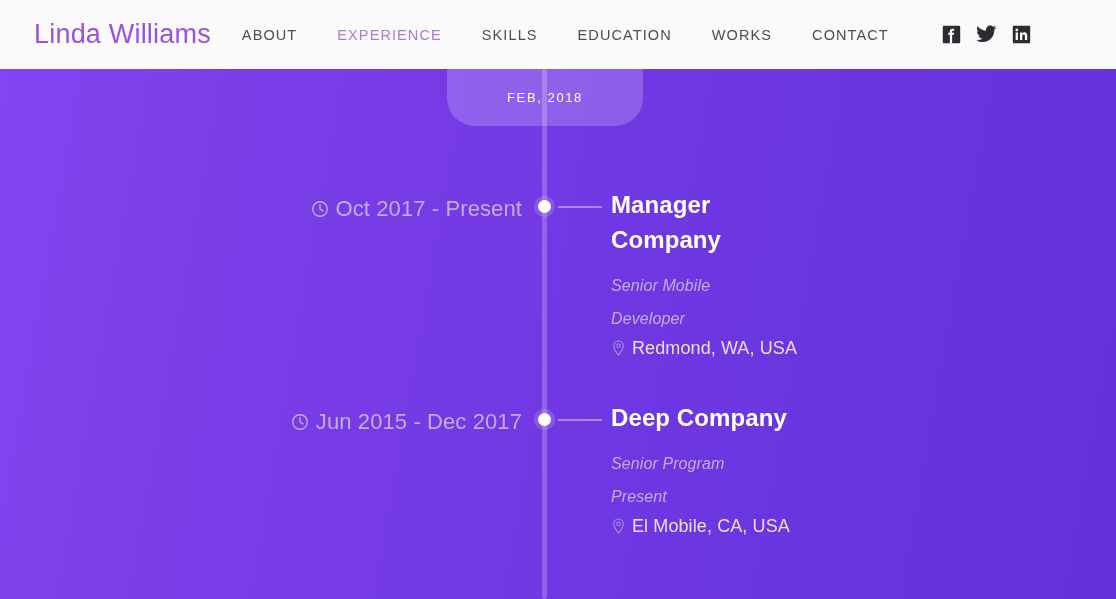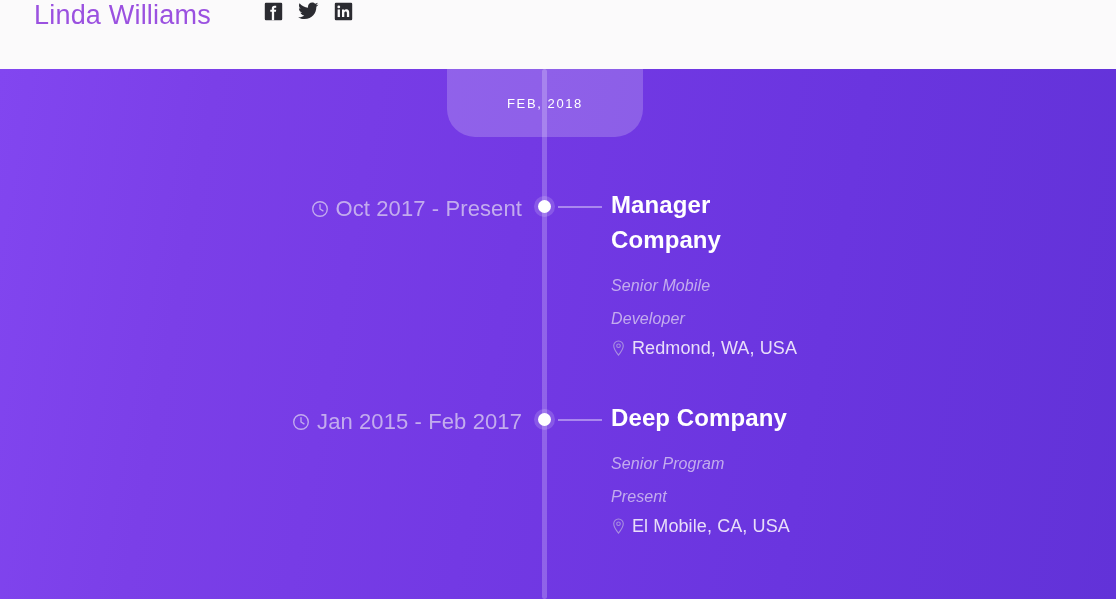--- a/index.html
+++ b/index.html
@@ -24,21 +24,21 @@
   }
 
   
   .navbar {
     position: absolute;
     top: 0; left: 0;
     width: 1116px;
     height: 69px;
     background: #FBFAFB;
     display: flex;
-    align-items: flex-start;
+    align-items: center;
     z-index: 30;
   }
 
   .brand {
     margin-left: 34px;
     font-size: 27px;
     font-weight: 300;
     color: #9B51E0;
     letter-spacing: 0.2px;
     white-space: nowrap;
@@ -99,21 +99,21 @@
     background: rgba(255,255,255,0.22);
     border-radius: 3px;
   }
 
   
   .date-pill {
     position: absolute;
     left: 447px;
     top: 0px;
     width: 196px;
-    height: 68px;
+    height: 57px;
     background: rgba(255,255,255,0.20);
     border-radius: 0 0 28px 28px;
     display: flex;
     align-items: center;
     justify-content: center;
     z-index: 6;
   }
   .date-pill-text {
     color: #FFFFFF;
     font-size: 13px;
@@ -222,20 +222,28 @@
 </style>
 </head>
 <body>
 
 <div class="page">
 
   <div class="navbar">
 
     <div class="brand">Linda Williams</div>
 
+    <nav class="nav-links">
+      <a class="nav-link" href="#">ABOUT</a>
+      <a class="nav-link active" href="#">EXPERIENCE</a>
+      <a class="nav-link" href="#">SKILLS</a>
+      <a class="nav-link" href="#">EDUCATION</a>
+      <a class="nav-link" href="#">WORKS</a>
+      <a class="nav-link" href="#">CONTACT</a>
+    </nav>
 
     <div class="socials">
       <a class="social" href="#">
         <svg width="19" height="19" viewBox="0 0 24 24" aria-hidden="true">
           <rect x="1" y="1" width="22" height="22" rx="1.5" fill="#2B2B31"></rect>
           <path d="M15.4 7.2h-1.7c-0.6 0-0.9 0.35-0.9 0.95v1.5h2.6l-0.35 2.6h-2.25V23h-2.9v-10.75H7.9V9.65h2.0V8.0c0-2.0 1.15-3.2 3.25-3.2h2.25z" fill="#FBFAFB"></path>
         </svg>
       </a>
       <a class="social" href="#">
         <svg width="21" height="19" viewBox="0 0 24 22" aria-hidden="true">
@@ -287,21 +295,21 @@
       </div>
     </div>
 
     <div class="entry entry-2">
 
       <div class="entry-date">
         <svg class="clock-icon" viewBox="0 0 20 20" aria-hidden="true">
           <circle cx="10" cy="10" r="8.1" fill="none" stroke="#C3ACEE" stroke-width="1.5"></circle>
           <path d="M10 5.2V10l3.3 2.1" fill="none" stroke="#C3ACEE" stroke-width="1.5" stroke-linecap="round"></path>
         </svg>
-        <span class="entry-date-text">Jan 2015 - Feb 2017</span>
+        <span class="entry-date-text">Jun 2015 - Dec 2017</span>
       </div>
 
       <div class="marker"></div>
       <div class="connector"></div>
 
       <div class="entry-body">
         <div class="company">Deep Company</div>
         <div class="role">Senior Program Present</div>
         <div class="location">
           <svg class="pin-icon" viewBox="0 0 16 20" aria-hidden="true">

